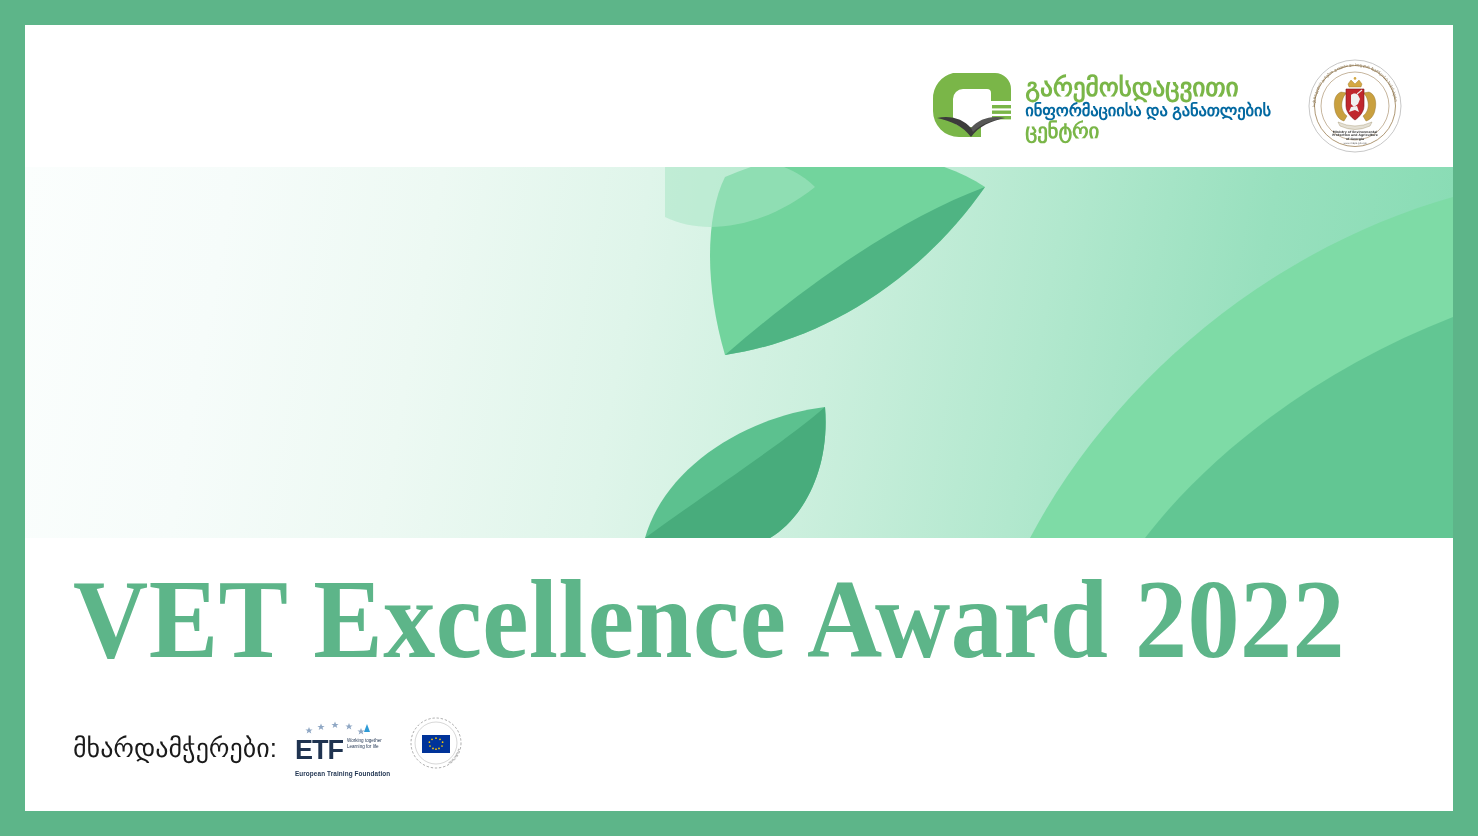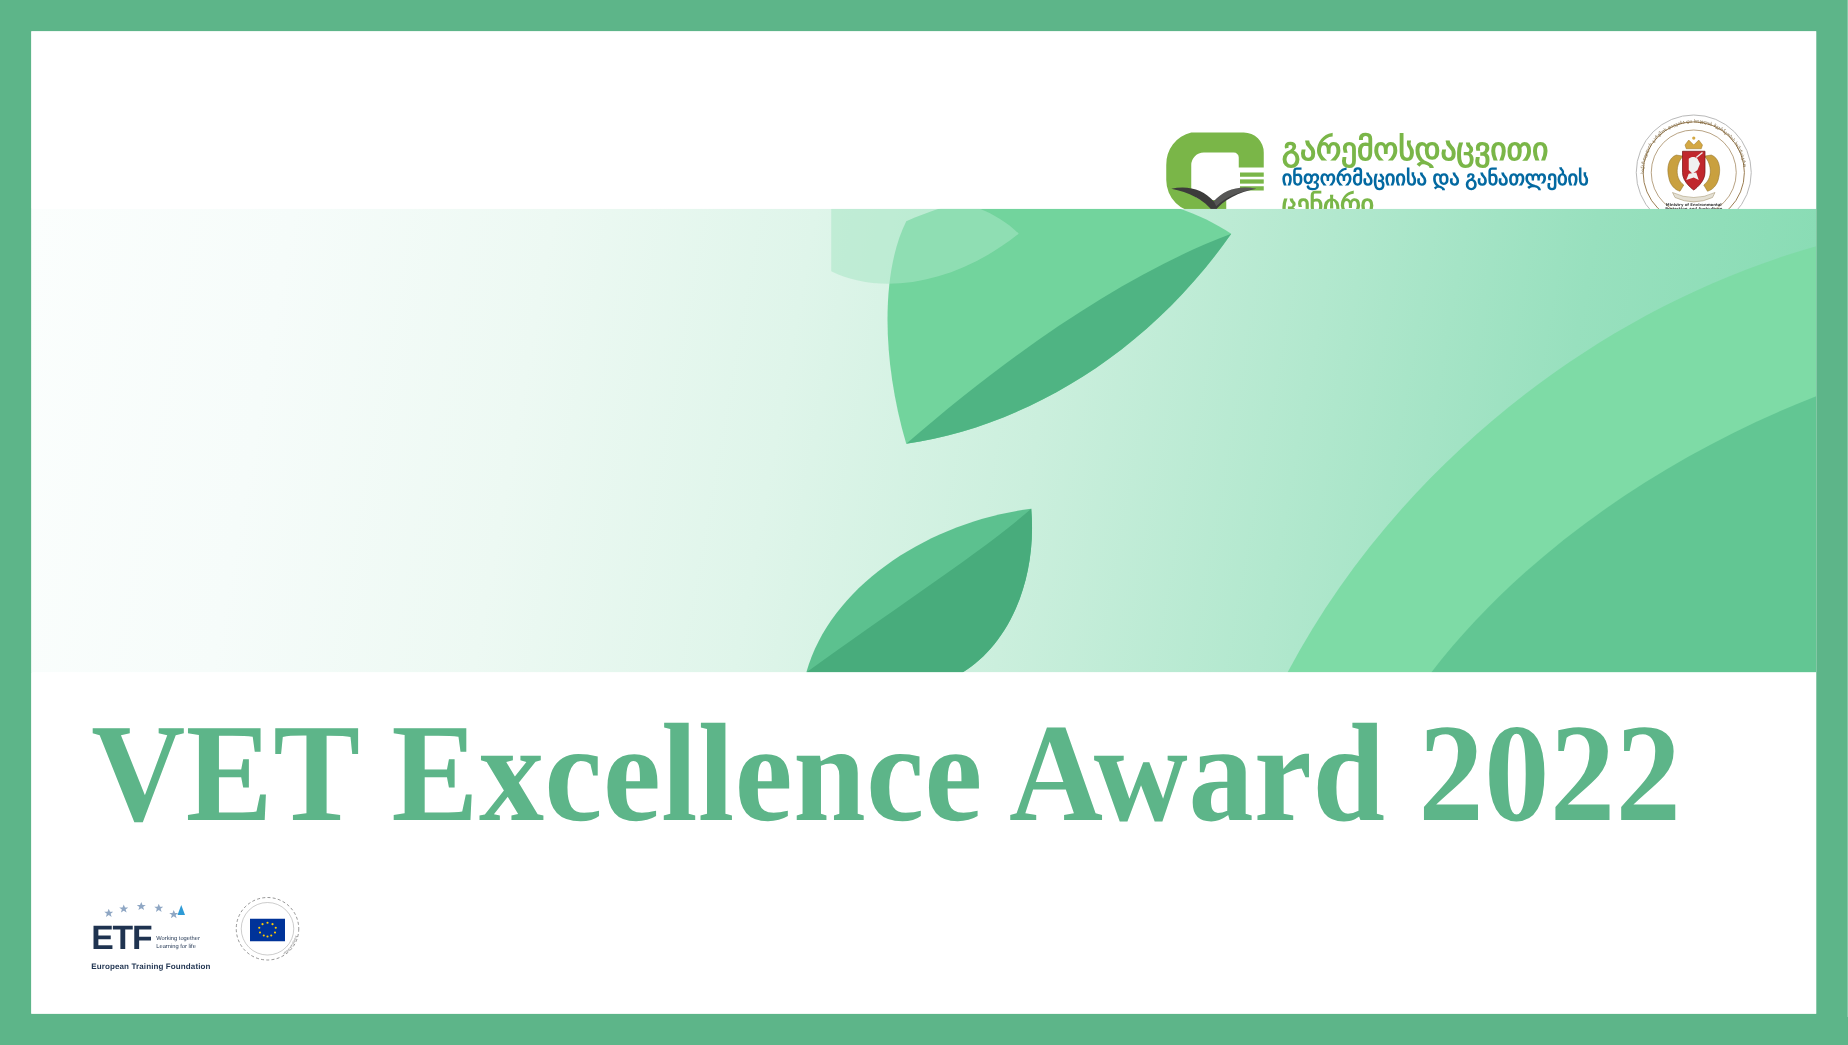--- a/index.html
+++ b/index.html
@@ -22,21 +22,21 @@
     overflow:hidden;
   }
 
   
   #header {
     position:absolute; left:0; top:0; width:1428px; height:142px;
     background:#ffffff;
   }
   #logo-cluster {
     position:absolute; right:50px; top:33px;
-    display:flex; align-items:center; gap:36px;margin-top:32px;
+    display:flex; align-items:center; gap:36px;
   }
   .eiec-logo { display:flex; align-items:center; gap:10px; }
   .eiec-mark { width:86px; height:78px; position:relative; }
   .eiec-text { display:flex; flex-direction:column; line-height:1.02; }
   .eiec-l1 {
     font-size:25.5px; font-weight:700; color:#7AB648;
     letter-spacing:-0.2px; white-space:nowrap;
   }
   .eiec-l2 {
     font-size:16.5px; font-weight:700; color:#0369a1;
@@ -134,21 +134,21 @@
   
   #supporters {
     position:absolute; left:48px; top:181px;
     display:flex; align-items:center; gap:18px;
   }
   #supporters-label {
     font-size:26px; color:#1a1a1a; font-weight:400;
     letter-spacing:0px; white-space:nowrap;
   }
   .etf-logo { display:flex; flex-direction:column; align-items:flex-start; width:96px; }
-  .etf-row { display:flex; align-items:flex-end; gap:4px; }
+  .etf-row { display:flex; gap:4px; }
   .etf-word {
     font-family:"Liberation Sans", sans-serif;
     font-weight:700; font-size:27px; color:#1F3350;
     letter-spacing:-1px; line-height:0.9;
   }
   .etf-tag {
     font-size:4.6px; color:#1F3350; line-height:1.22;
     white-space:nowrap; padding-bottom:3px;
   }
   .etf-name {
@@ -270,20 +270,21 @@
         </g>
 
         <path d="M640 0 C700 -20 760 -10 790 20 C740 60 680 70 640 50 Z" fill="#A7E6C4" opacity="0.55"></path>
       </svg>
     </div>
 
     <div id="title-area">
       <div id="main-title">VET Excellence Award 2022</div>
 
       <div id="supporters">
+        <span id="supporters-label">მხარდამჭერები:</span>
 
         <div class="etf-logo">
           <svg width="96" height="22" viewBox="0 0 96 22" style="margin-bottom:-3px">
             <g fill="#8FA7C4">
               <polygon points="14,8 15,10.4 17.6,10.4 15.5,12 16.3,14.5 14,13 11.7,14.5 12.5,12 10.4,10.4 13,10.4"></polygon>
               <polygon points="26,4.5 27,6.9 29.6,6.9 27.5,8.5 28.3,11 26,9.5 23.7,11 24.5,8.5 22.4,6.9 25,6.9"></polygon>
               <polygon points="40,2.5 41,4.9 43.6,4.9 41.5,6.5 42.3,9 40,7.5 37.7,9 38.5,6.5 36.4,4.9 39,4.9"></polygon>
               <polygon points="54,4 55,6.4 57.6,6.4 55.5,8 56.3,10.5 54,9 51.7,10.5 52.5,8 50.4,6.4 53,6.4"></polygon>
               <polygon points="66,9 67,11.4 69.6,11.4 67.5,13 68.3,15.5 66,14 63.7,15.5 64.5,13 62.4,11.4 65,11.4"></polygon>
             </g>

